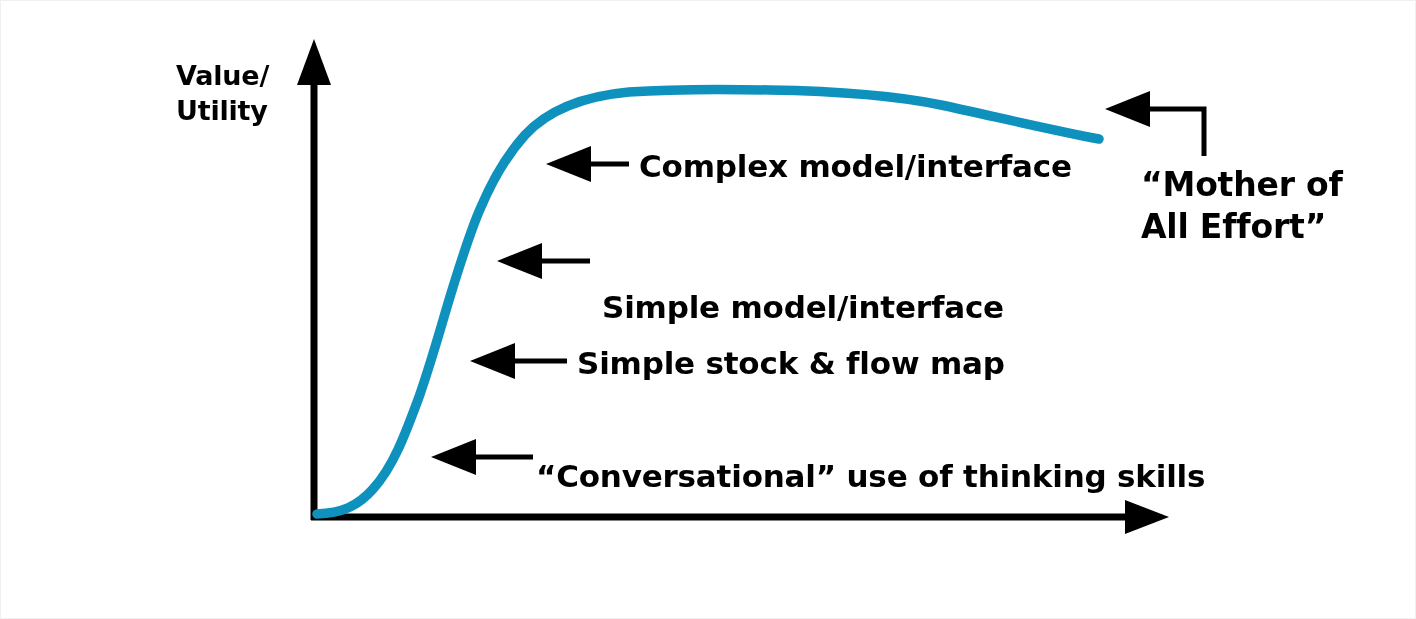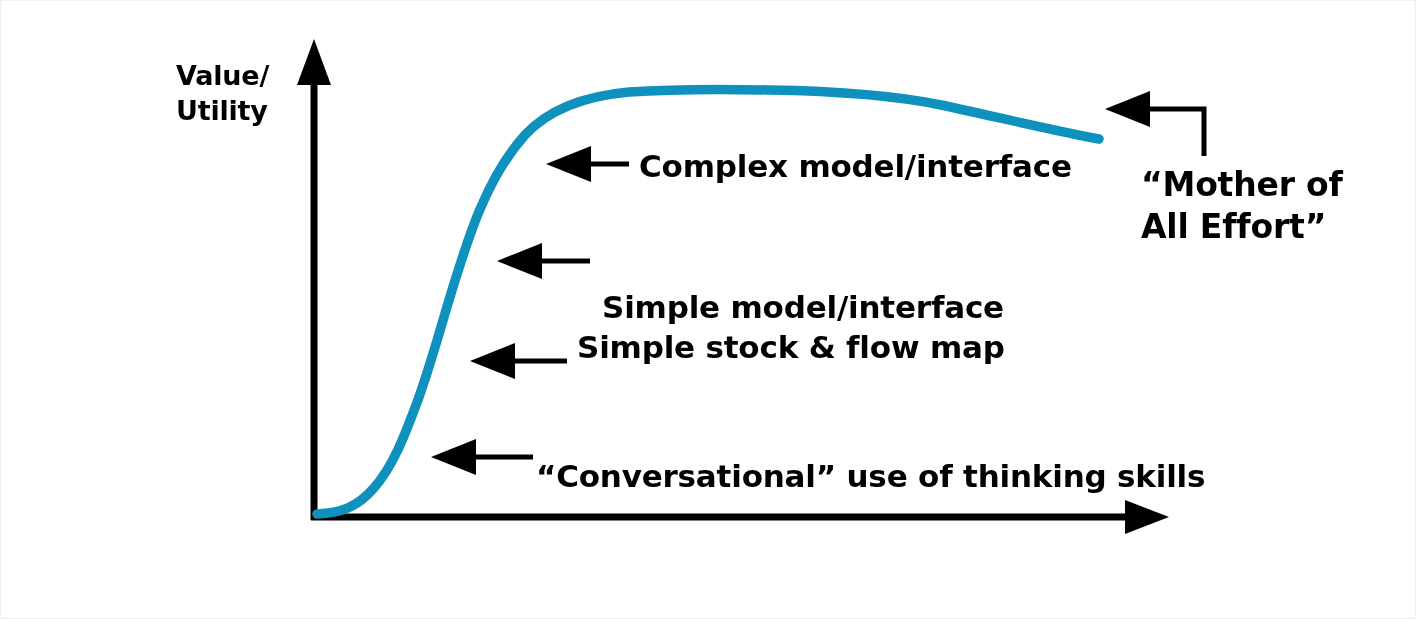--- a/index.html
+++ b/index.html
@@ -43,21 +43,21 @@
     font-size: 31px;
   }
   .corner-label {
     font-size: 33px;
     text-align: left;
   }
   #y-axis-label { left: 175px; top: 58px; }
   #x-axis-label { left: 797px; top: 538px; }
   #annot-1-label { left: 638px; top: 146px; }
   #annot-2-label { left: 601px; top: 243px; margin-top: 44px; }
-  #annot-3-label { left: 576px; top: 327px; }
+  #annot-3-label { left: 576px; top: 343px; }
   #annot-4-label { left: 535px; top: 456px; }
   #annot-5-label { left: 1140px; top: 163px; }
 </style>
 </head>
 <body>
 
 <div id="canvas">
 
   <svg id="figure" viewBox="0 0 1416 619">
 

